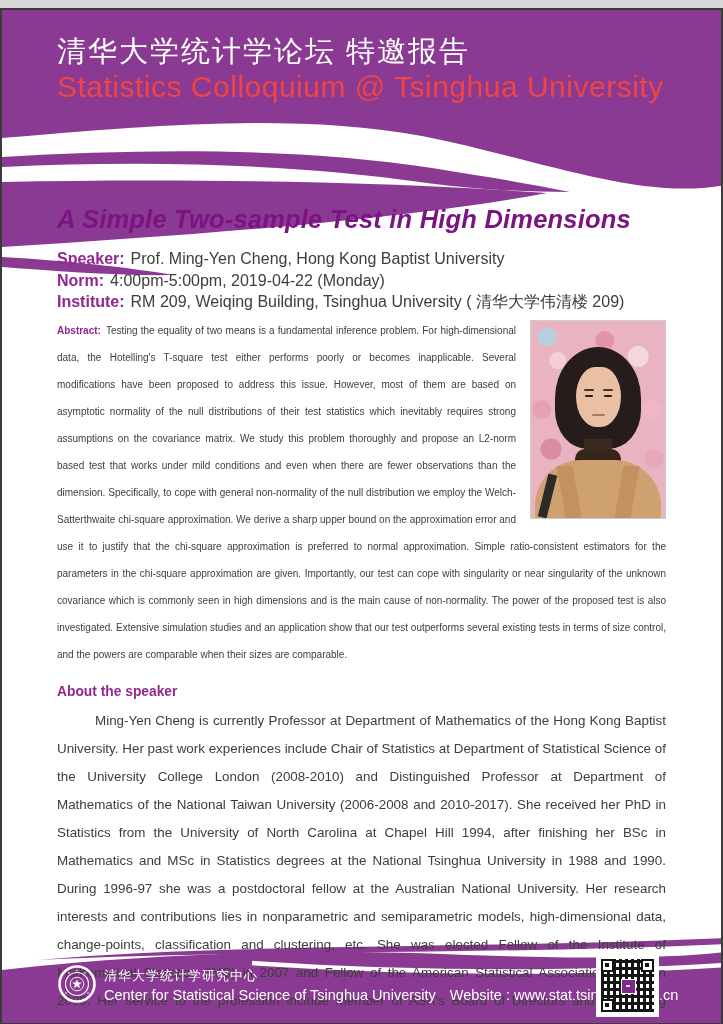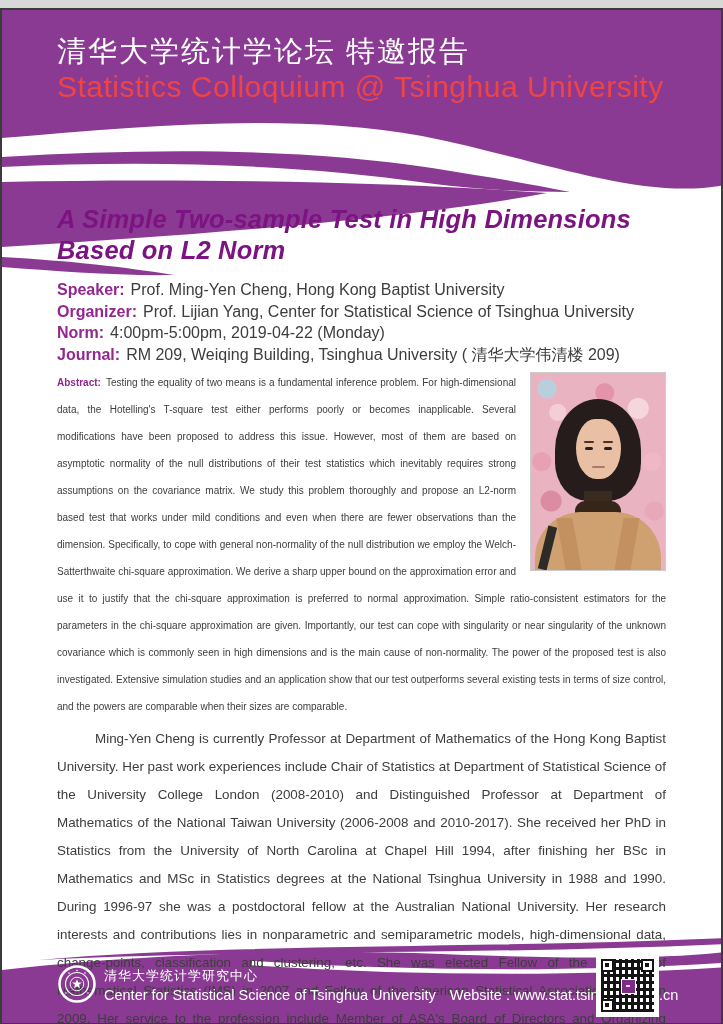--- a/index.html
+++ b/index.html
@@ -121,35 +121,31 @@
     <path fill="#8b3a93" d="M0,172 C190,168 390,172 545,183 C400,210 190,225 0,237 Z"></path>
     <path fill="#8b3a93" d="M0,247 C70,251 122,257 172,265 C115,266 55,261 0,257 Z"></path>
   </svg>
   <div class="hdr-zh">清华大学统计学论坛  特邀报告</div>
   <div class="hdr-en">Statistics Colloquium @ Tsinghua University</div>
 
   <div class="content">
 
     <div class="talk-title">
       <div>A Simple Two-sample Test in High Dimensions</div>
-      <div>Based on L2 Norm</div>
     </div>
 
     <div class="info-block">
       <div class="info-row">
         <span class="lbl">Speaker:</span><span>Prof. Ming-Yen Cheng, Hong Kong Baptist University</span>
       </div>
       <div class="info-row">
-        <span class="lbl">Organizer:</span><span>Prof. Lijian Yang, Center for Statistical Science of Tsinghua University</span>
-      </div>
-      <div class="info-row">
         <span class="lbl">Norm:</span><span>4:00pm-5:00pm, 2019-04-22 (Monday)</span>
       </div>
       <div class="info-row">
-        <span class="lbl">Journal:</span><span>RM 209, Weiqing Building, Tsinghua University ( 清华大学伟清楼 209)</span>
+        <span class="lbl">Institute:</span><span>RM 209, Weiqing Building, Tsinghua University ( 清华大学伟清楼 209)</span>
       </div>
     </div>
 
     <p class="abstract">
       <span class="photo">
         <span class="blossoms"></span>
         <span class="hair"></span>
         <span class="face">
           <span class="brow l"></span>
           <span class="brow r"></span>
@@ -160,20 +156,21 @@
         <span class="neck"></span>
         <span class="sweater"></span>
         <span class="coat"></span>
         <span class="lapel-l"></span>
         <span class="lapel-r"></span>
         <span class="strap"></span>
       </span>
       <span class="lbl">Abstract:</span><span>Testing the equality of two means is a fundamental inference problem. For high-dimensional data, the Hotelling's T-square test either performs poorly or becomes inapplicable. Several modifications have been proposed to address this issue. However, most of them are based on asymptotic normality of the null distributions of their test statistics which inevitably requires strong assumptions on the covariance matrix. We study this problem thoroughly and propose an L2-norm based test that works under mild conditions and even when there are fewer observations than the dimension. Specifically, to cope with general non-normality of the null distribution we employ the Welch-Satterthwaite chi-square approximation. We derive a sharp upper bound on the approximation error and use it to justify that the chi-square approximation is preferred to normal approximation. Simple ratio-consistent estimators for the parameters in the chi-square approximation are given. Importantly, our test can cope with singularity or near singularity of the unknown covariance which is commonly seen in high dimensions and is the main cause of non-normality. The power of the proposed test is also investigated. Extensive simulation studies and an application show that our test outperforms several existing tests in terms of size control, and the powers are comparable when their sizes are comparable.</span>
     </p>
 
+    <div class="about-heading">About the speaker</div>
     <p class="bio">Ming-Yen Cheng is currently Professor at Department of Mathematics of the Hong Kong Baptist University. Her past work experiences include Chair of Statistics at Department of Statistical Science of the University College London (2008-2010) and Distinguished Professor at Department of Mathematics of the National Taiwan University (2006-2008 and 2010-2017). She received her PhD in Statistics from the University of North Carolina at Chapel Hill 1994, after finishing her BSc in Mathematics and MSc in Statistics degrees at the National Tsinghua University in 1988 and 1990. During 1996-97 she was a postdoctoral fellow at the Australian National University. Her research interests and contributions lies in nonparametric and semiparametric models, high-dimensional data, change-points, classification and clustering, etc. She was elected Fellow of the Institute of Mathematical Statistics (IMS) in 2007 and Fellow of the American Statistical Association (ASA) in 2009. Her service to the profession include Member of ASA's Board of Directors and Organizing Committee for the International Prize in Statistics, IMS's Committee on Nomination, Committee on Fellows, Committee  on Asia Pacific Rim Meetings, and ICSA's Award and Nomination and Election Committees. She is active in editorial service, such as associate editor of Annals of Statistics, Journal of the American Statistical Association and so on, as well as conference organization.</p>
 
   </div>
 
   <svg class="ftr-svg" width="723" height="104" viewBox="0 0 723 104" preserveAspectRatio="none" aria-hidden="true">
     <path fill="#8b3a93" d="M0,44 C120,30 280,22 440,28 C570,33 662,33 723,26 L723,104 L0,104 Z"></path>
     <path fill="#8b3a93" d="M36,34 C230,17 480,23 723,12 L723,18 C480,29 230,24 36,34 Z"></path>
     <path fill="none" stroke="#ffffff" stroke-width="4.5" d="M250,37 C430,49 600,47 723,39"></path>
   </svg>
 

